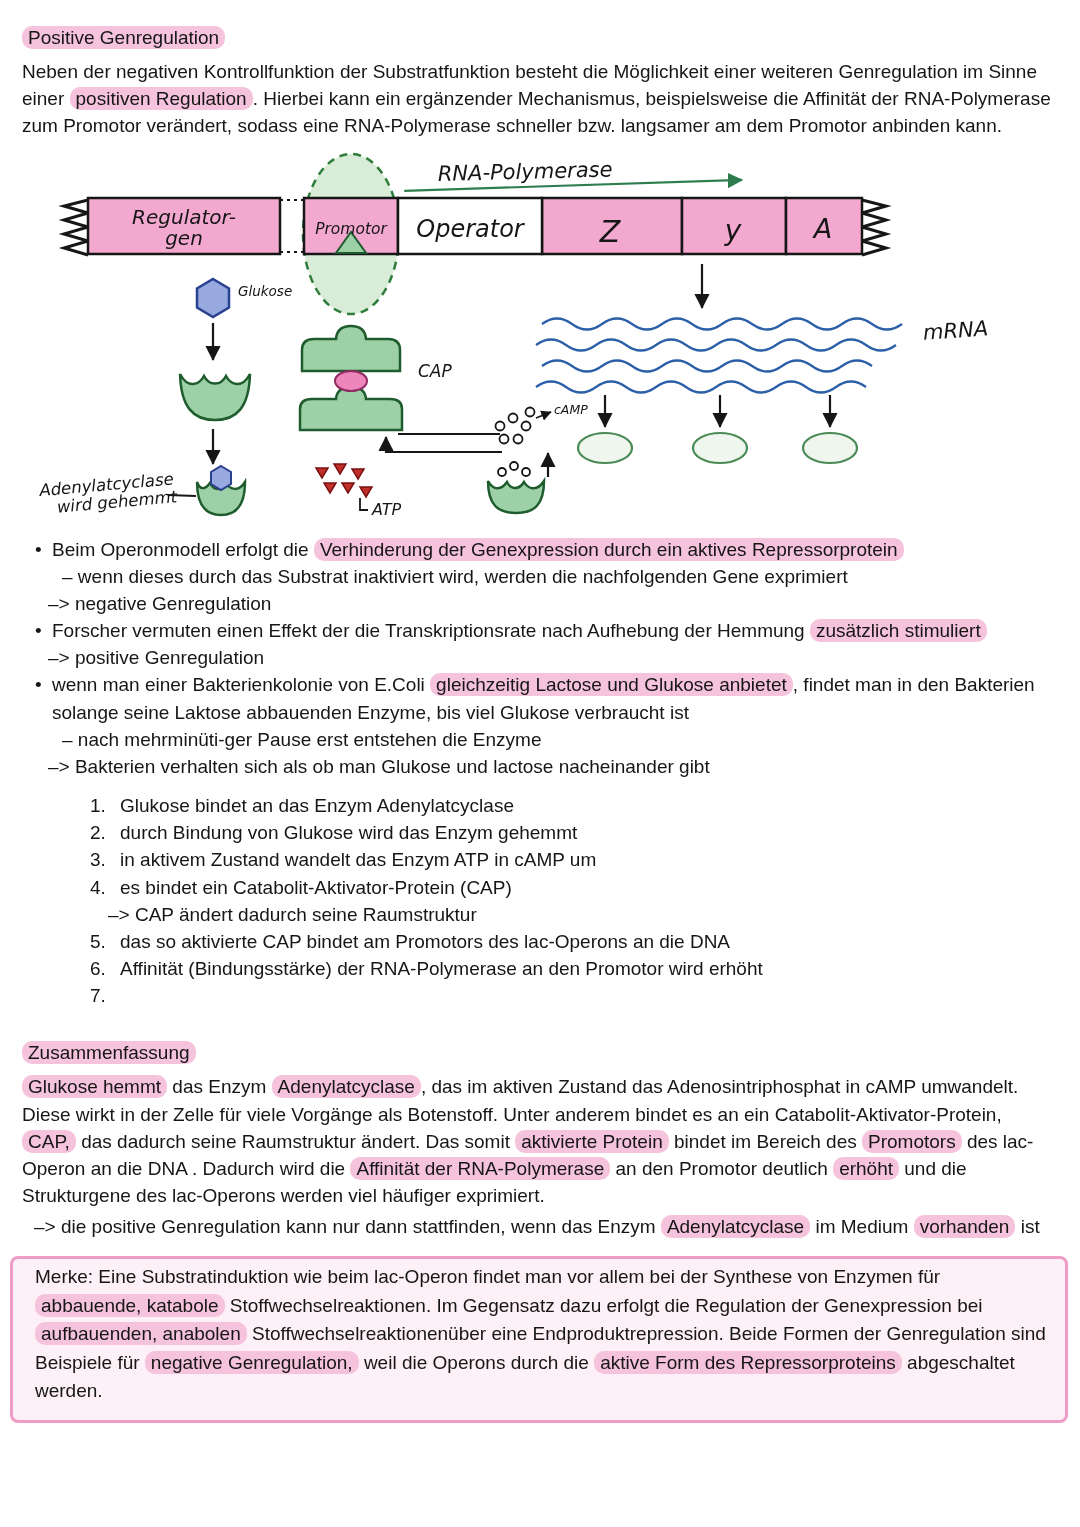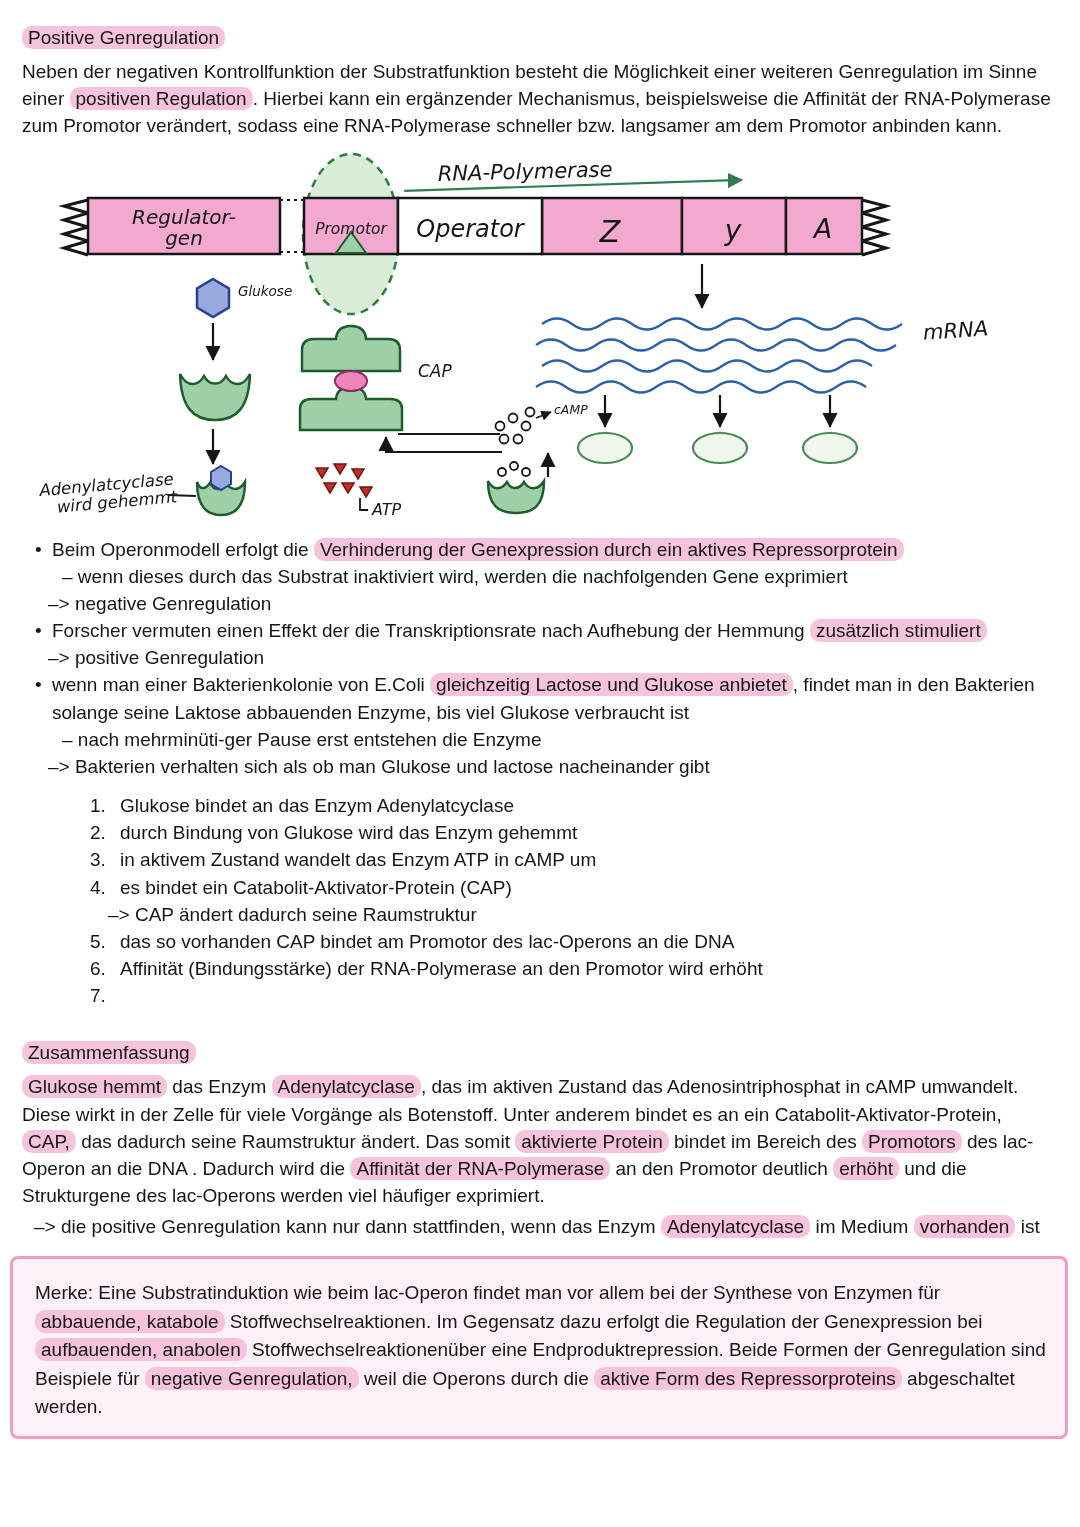--- a/index.html
+++ b/index.html
@@ -18,21 +18,21 @@
   .bullet-line::before{content:"•";position:absolute;left:13px}
   .sub-indent1{margin-left:40px}
   .sub-indent2{margin-left:26px}
   .steps{margin:12px 0 0 68px}
   .step-row{display:flex}
   .step-num{width:30px;flex:0 0 30px}
   .step-sub{margin-left:18px}
   .sec-gap{margin-top:30px}
   .summary-note{padding-left:34px;text-indent:-22px;margin-top:2px}
   .merke{margin:16px -14px 0 -12px;border:3px solid #ef9cc6;border-radius:8px;
-         background:#fdf0f6;padding:20px 18px 14px 22px;line-height:1.5}
+         background:#fdf0f6;padding:4px 18px 14px 22px;line-height:1.5}
   svg text{font-family:"DejaVu Sans",sans-serif;font-style:italic;fill:#161616}
 </style>
 </head>
 <body>
 
 <div class="page">
 
   <h2 class="sec-title"><span class="hl ul">Positive Genregulation</span></h2>
 
   <p class="para"><span>Neben der negativen Kontrollfunktion der Substratfunktion besteht die Möglichkeit einer weiteren Genregulation im Sinne einer </span><span class="hl">positiven Regulation</span><span>. Hierbei kann ein ergänzender Mechanismus, beispielsweise die </span><span class="ul">Affinität der RNA-Polymerase zum Promotor</span><span> verändert, sodass eine RNA-Polymerase schneller bzw. langsamer am dem Promotor anbinden kann.</span></p>
@@ -180,21 +180,21 @@
       <span class="step-num">3.</span>
       <span class="step-text">in aktivem Zustand wandelt das Enzym ATP in cAMP um</span>
     </div>
     <div class="step-row">
       <span class="step-num">4.</span>
       <span class="step-text">es bindet ein Catabolit-Aktivator-Protein (CAP)</span>
     </div>
     <div class="step-sub">–&gt; CAP ändert dadurch seine Raumstruktur</div>
     <div class="step-row">
       <span class="step-num">5.</span>
-      <span class="step-text">das so vorhanden CAP bindet am Promotor des lac-Operons an die DNA</span>
+      <span class="step-text">das so aktivierte CAP bindet am Promotors des lac-Operons an die DNA</span>
     </div>
     <div class="step-row">
       <span class="step-num">6.</span>
       <span class="step-text">Affinität (Bindungsstärke) der RNA-Polymerase an den Promotor wird erhöht</span>
     </div>
     <div class="step-row">
       <span class="step-num">7.</span>
     </div>
   </div>
 

